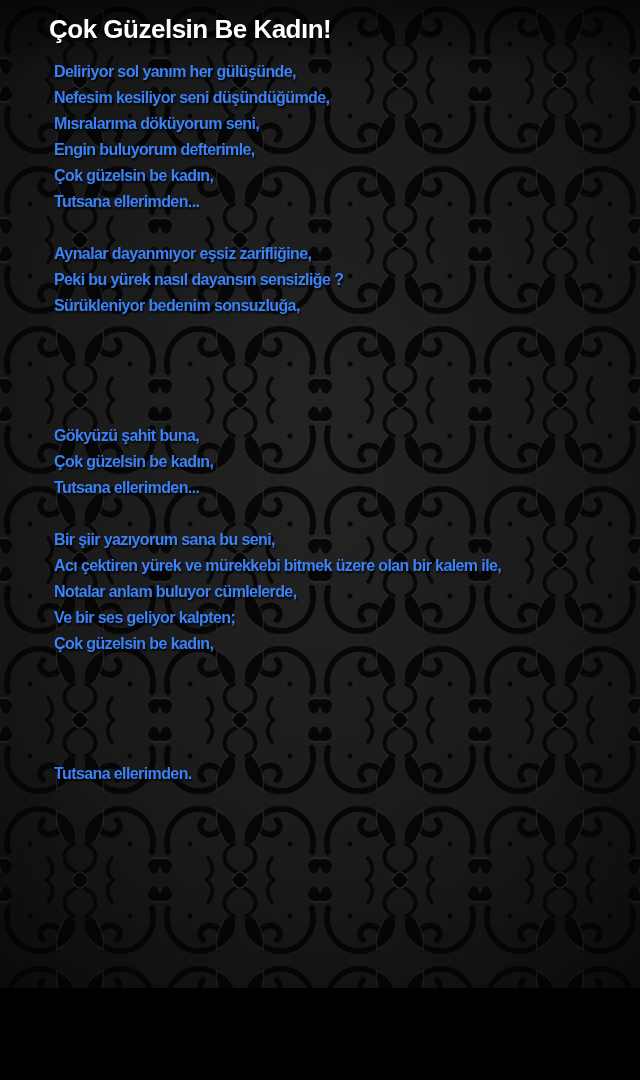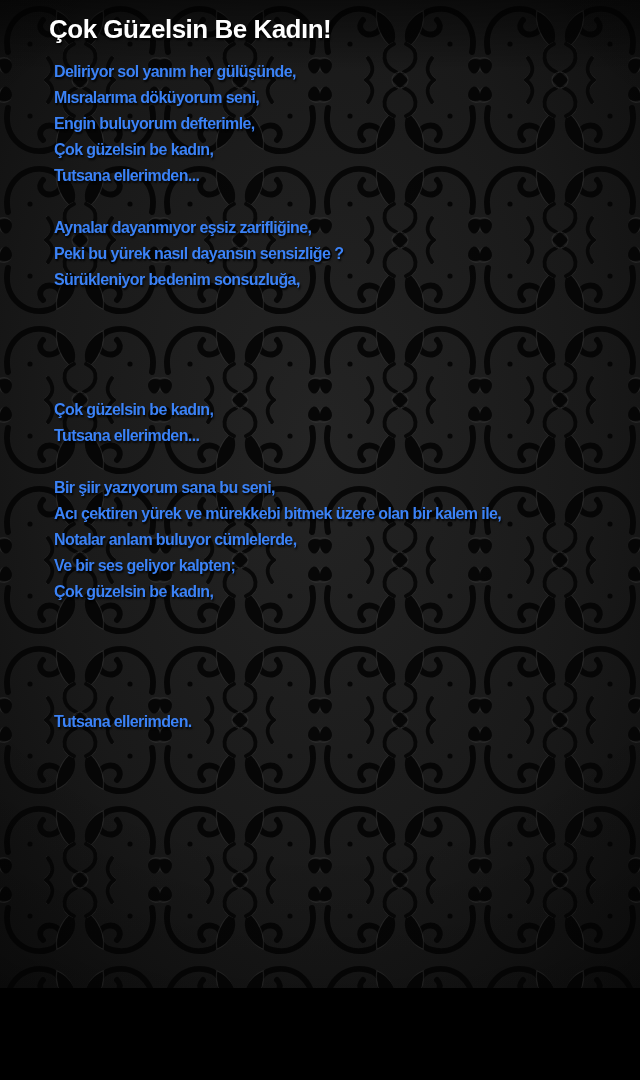--- a/index.html
+++ b/index.html
@@ -130,32 +130,34 @@
   </svg>
 
   <div class="shade-top"></div>
   <div class="vignette"></div>
 
   <div class="content">
     <h1 class="poem-title">Çok Güzelsin Be Kadın!</h1>
 
     <div id="poem-body">
         <p class="poem-line">Deliriyor sol yanım her gülüşünde,</p>
+        <p class="poem-line">Nefesim kesiliyor seni düşündüğümde,</p>
         <p class="poem-line">Mısralarıma döküyorum seni,</p>
         <p class="poem-line">Engin buluyorum defterimle,</p>
         <p class="poem-line">Çok güzelsin be kadın,</p>
         <p class="poem-line">Tutsana ellerimden...</p>
         <p class="poem-line">&nbsp;</p>
         <p class="poem-line">Aynalar dayanmıyor eşsiz zarifliğine,</p>
         <p class="poem-line">Peki bu yürek nasıl dayansın sensizliğe ?</p>
         <p class="poem-line">Sürükleniyor bedenim sonsuzluğa,</p>
         <p class="poem-line">&nbsp;</p>
         <p class="poem-line">&nbsp;</p>
         <p class="poem-line">&nbsp;</p>
         <p class="poem-line">&nbsp;</p>
+        <p class="poem-line">Gökyüzü şahit buna,</p>
         <p class="poem-line">Çok güzelsin be kadın,</p>
         <p class="poem-line">Tutsana ellerimden...</p>
         <p class="poem-line">&nbsp;</p>
         <p class="poem-line">Bir şiir yazıyorum sana bu seni,</p>
         <p class="poem-line">Acı çektiren yürek ve mürekkebi bitmek üzere olan bir kalem ile,</p>
         <p class="poem-line">Notalar anlam buluyor cümlelerde,</p>
         <p class="poem-line">Ve bir ses geliyor kalpten;</p>
         <p class="poem-line">Çok güzelsin be kadın,</p>
         <p class="poem-line">&nbsp;</p>
         <p class="poem-line">&nbsp;</p>

